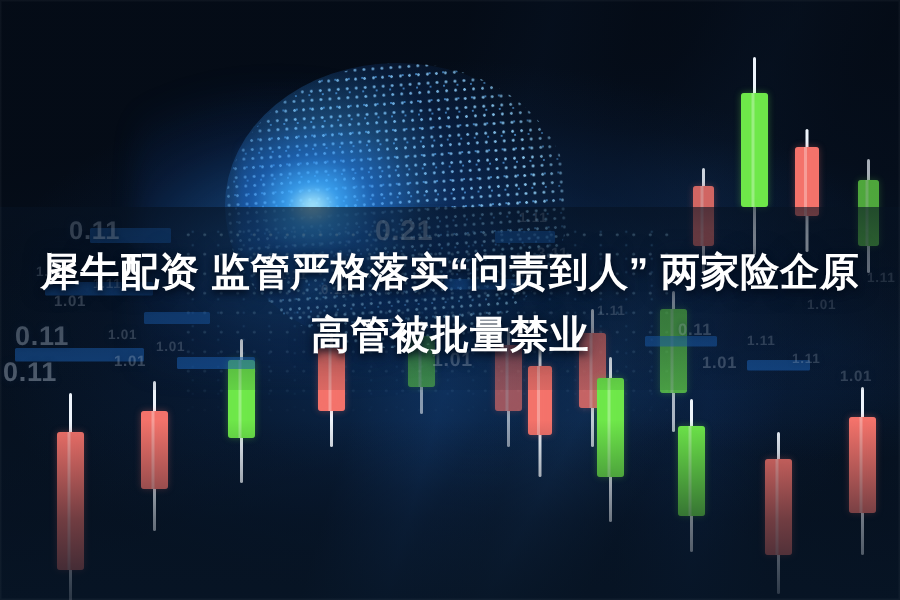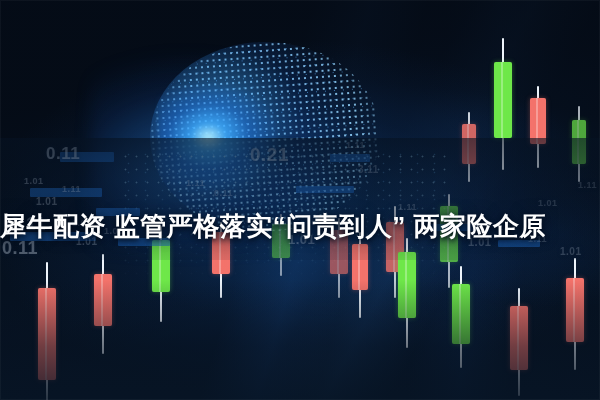--- a/index.html
+++ b/index.html
@@ -108,25 +108,24 @@
 
   
   #banner-scrim{
     position:absolute;left:0;top:138px;width:600px;height:122px;
     background:linear-gradient(180deg, rgba(6,18,34,.62) 0%, rgba(6,18,34,.40) 35%, rgba(6,18,34,.30) 70%, rgba(6,18,34,.10) 100%);
   }
 
   
   #headline{
     position:absolute;left:0;top:160px;width:600px;
-    color:#ffffff;
+    text-align:center;color:#ffffff;
     font-weight:900;font-size:26px;line-height:42px;
     letter-spacing:.5px;
     text-shadow:0 2px 5px rgba(2,10,24,.95), 0 0 14px rgba(4,16,34,.8);
-    margin-top:45px;
   }
   #headline .line{display:block;}
 
   
   #floor{
     position:absolute;left:0;bottom:0;width:600px;height:120px;
     background:linear-gradient(180deg, rgba(5,15,30,0) 0%, rgba(6,17,32,.55) 55%, rgba(7,20,36,.85) 100%);
   }
   #frame{position:absolute;inset:0;box-shadow:inset 0 0 0 1px rgba(255,255,255,.04);}
 </style>
@@ -252,17 +251,18 @@
       <div class="num" style="left: 528px; top: 98px; font-size: 9px; opacity: 0.38;">1.11</div>
       <div class="num" style="left: 538px; top: 62px; font-size: 9px; opacity: 0.36;">1.01</div>
       <div class="num" style="left: 578px; top: 44px; font-size: 9px; opacity: 0.34;">1.11</div>
       <div class="num" style="left: 560px; top: 110px; font-size: 10px; opacity: 0.36;">1.01</div>
     </div>
 
   <div id="banner-scrim"></div>
 
   <div id="headline">
     <span class="line">犀牛配资 监管严格落实“问责到人” 两家险企原</span>
+    <span class="line">高管被批量禁业</span>
   </div>
 
   <div id="floor"></div>
   <div id="frame"></div>
 </div>
 
 </body></html>

